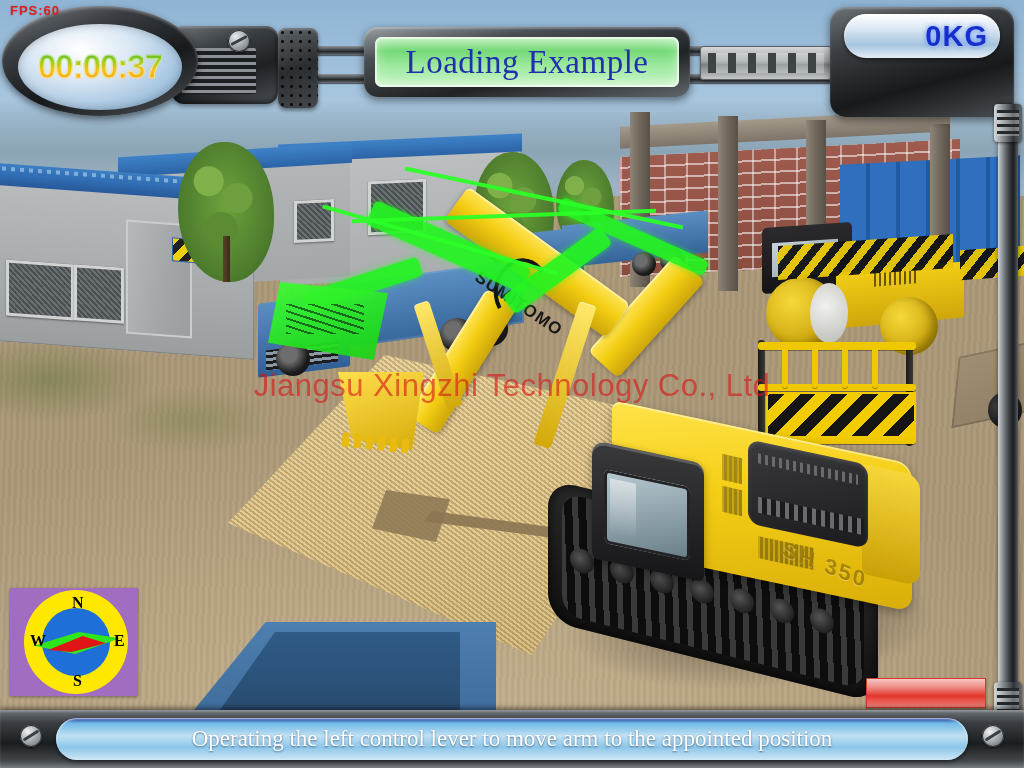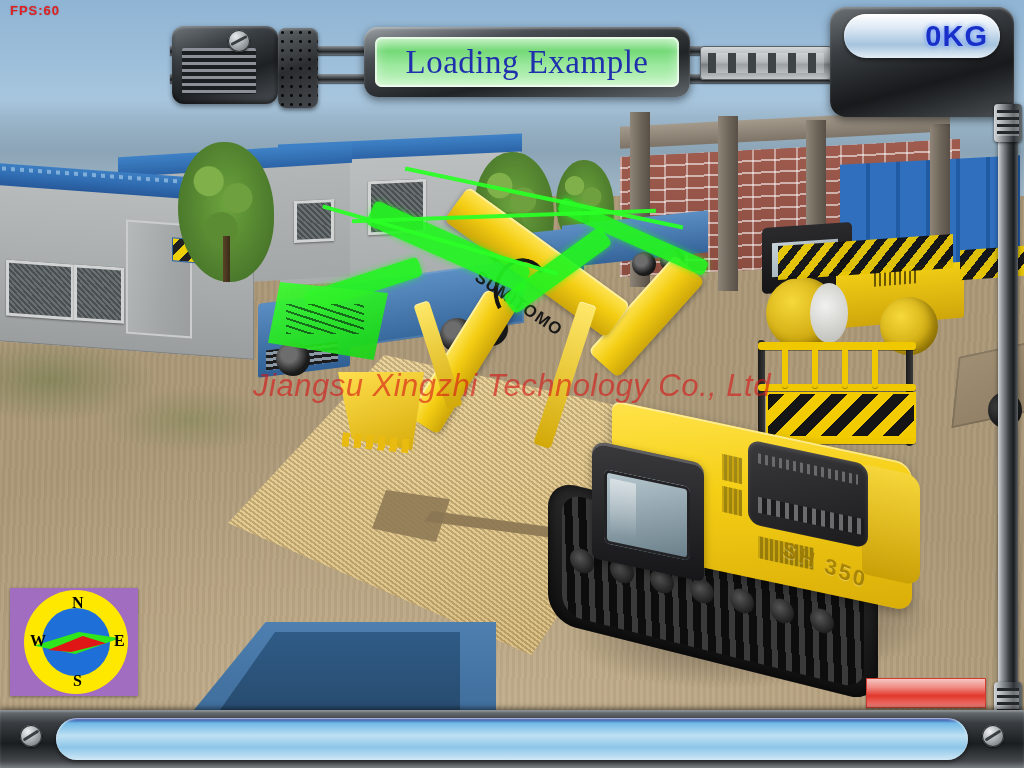--- a/index.html
+++ b/index.html
@@ -219,21 +219,21 @@
   .ghost-bucket{position:absolute;left:268px;top:282px;width:120px;height:78px;
       background:linear-gradient(160deg,#3dff33,#17d214);
       clip-path:polygon(10% 0,100% 14%,88% 100%,0 78%);opacity:.93;
       box-shadow:0 0 10px rgba(40,255,40,.6);}
   .ghost-bucket:after{content:"";position:absolute;left:18px;top:22px;width:78px;height:30px;
       background:repeating-linear-gradient(18deg,rgba(0,0,0,.55) 0 2px,rgba(0,0,0,0) 2px 7px);}
 
   
   .watermark{position:absolute;left:50%;top:368px;transform:translateX(-50%);
       font-family:"Liberation Sans",sans-serif;font-size:31px;letter-spacing:.5px;
-      color:rgba(214,22,22,.62);white-space:nowrap;font-style:italic;}
+      color:rgba(214,22,22,.62);white-space:nowrap;}
 
   
   .hud-top{position:absolute;left:0;top:0;width:1024px;height:122px;pointer-events:none;}
   .railbar{position:absolute;height:9px;
       background:linear-gradient(180deg,#8e9499 0%,#4d5256 38%,#24282b 62%,#6a7075 100%);
       box-shadow:0 1px 1px rgba(0,0,0,.5);}
   .plate{position:absolute;border-radius:12px;
       background:linear-gradient(160deg,#6e7479 0%,#3b4044 30%,#1e2124 62%,#4b5055 100%);
       box-shadow:inset 0 2px 2px rgba(255,255,255,.22),inset 0 -3px 4px rgba(0,0,0,.5),0 2px 5px rgba(0,0,0,.45);}
   .screw{position:absolute;width:22px;height:22px;border-radius:50%;
@@ -487,20 +487,25 @@
     <div class="railbar" style="left:170px;top:74px;width:700px;"></div>
 
     <div class="plate" style="left:172px;top:26px;width:106px;height:78px;"></div>
     <div class="grill" style="left:182px;top:48px;width:74px;height:46px;"></div>
     <div class="screw" style="left:228px;top:30px;"></div>
 
     <div class="dots" style="left:278px;top:28px;width:40px;height:80px;"></div>
 
     <div class="ladder" style="left:700px;top:46px;width:132px;height:34px;"></div>
 
+    <div class="timer-oval">
+      <div class="timer-face">
+        <div class="timer-text">00:00:37</div>
+      </div>
+    </div>
     <div class="fps">FPS:60</div>
 
     <div class="title-frame"></div>
     <div class="title-screen"></div>
     <div class="title-text">Loading Example</div>
 
     <div class="gauge-box"></div>
     <div class="pill" style="top:14px;">
       <div class="pill-text">0KG</div>
     </div>
@@ -522,14 +527,15 @@
   </div>
 
 
   <div class="speed-btn"></div>
 
   <div class="bottom-bar">
     <div class="bscrew" style="left:20px;"></div>
     <div class="bscrew" style="right:20px;"></div>
   </div>
   <div class="status-pill"></div>
+  <div class="status-text">Operating the left control lever to move arm to the appointed position</div>
 
 </div>
 
 </body></html>

